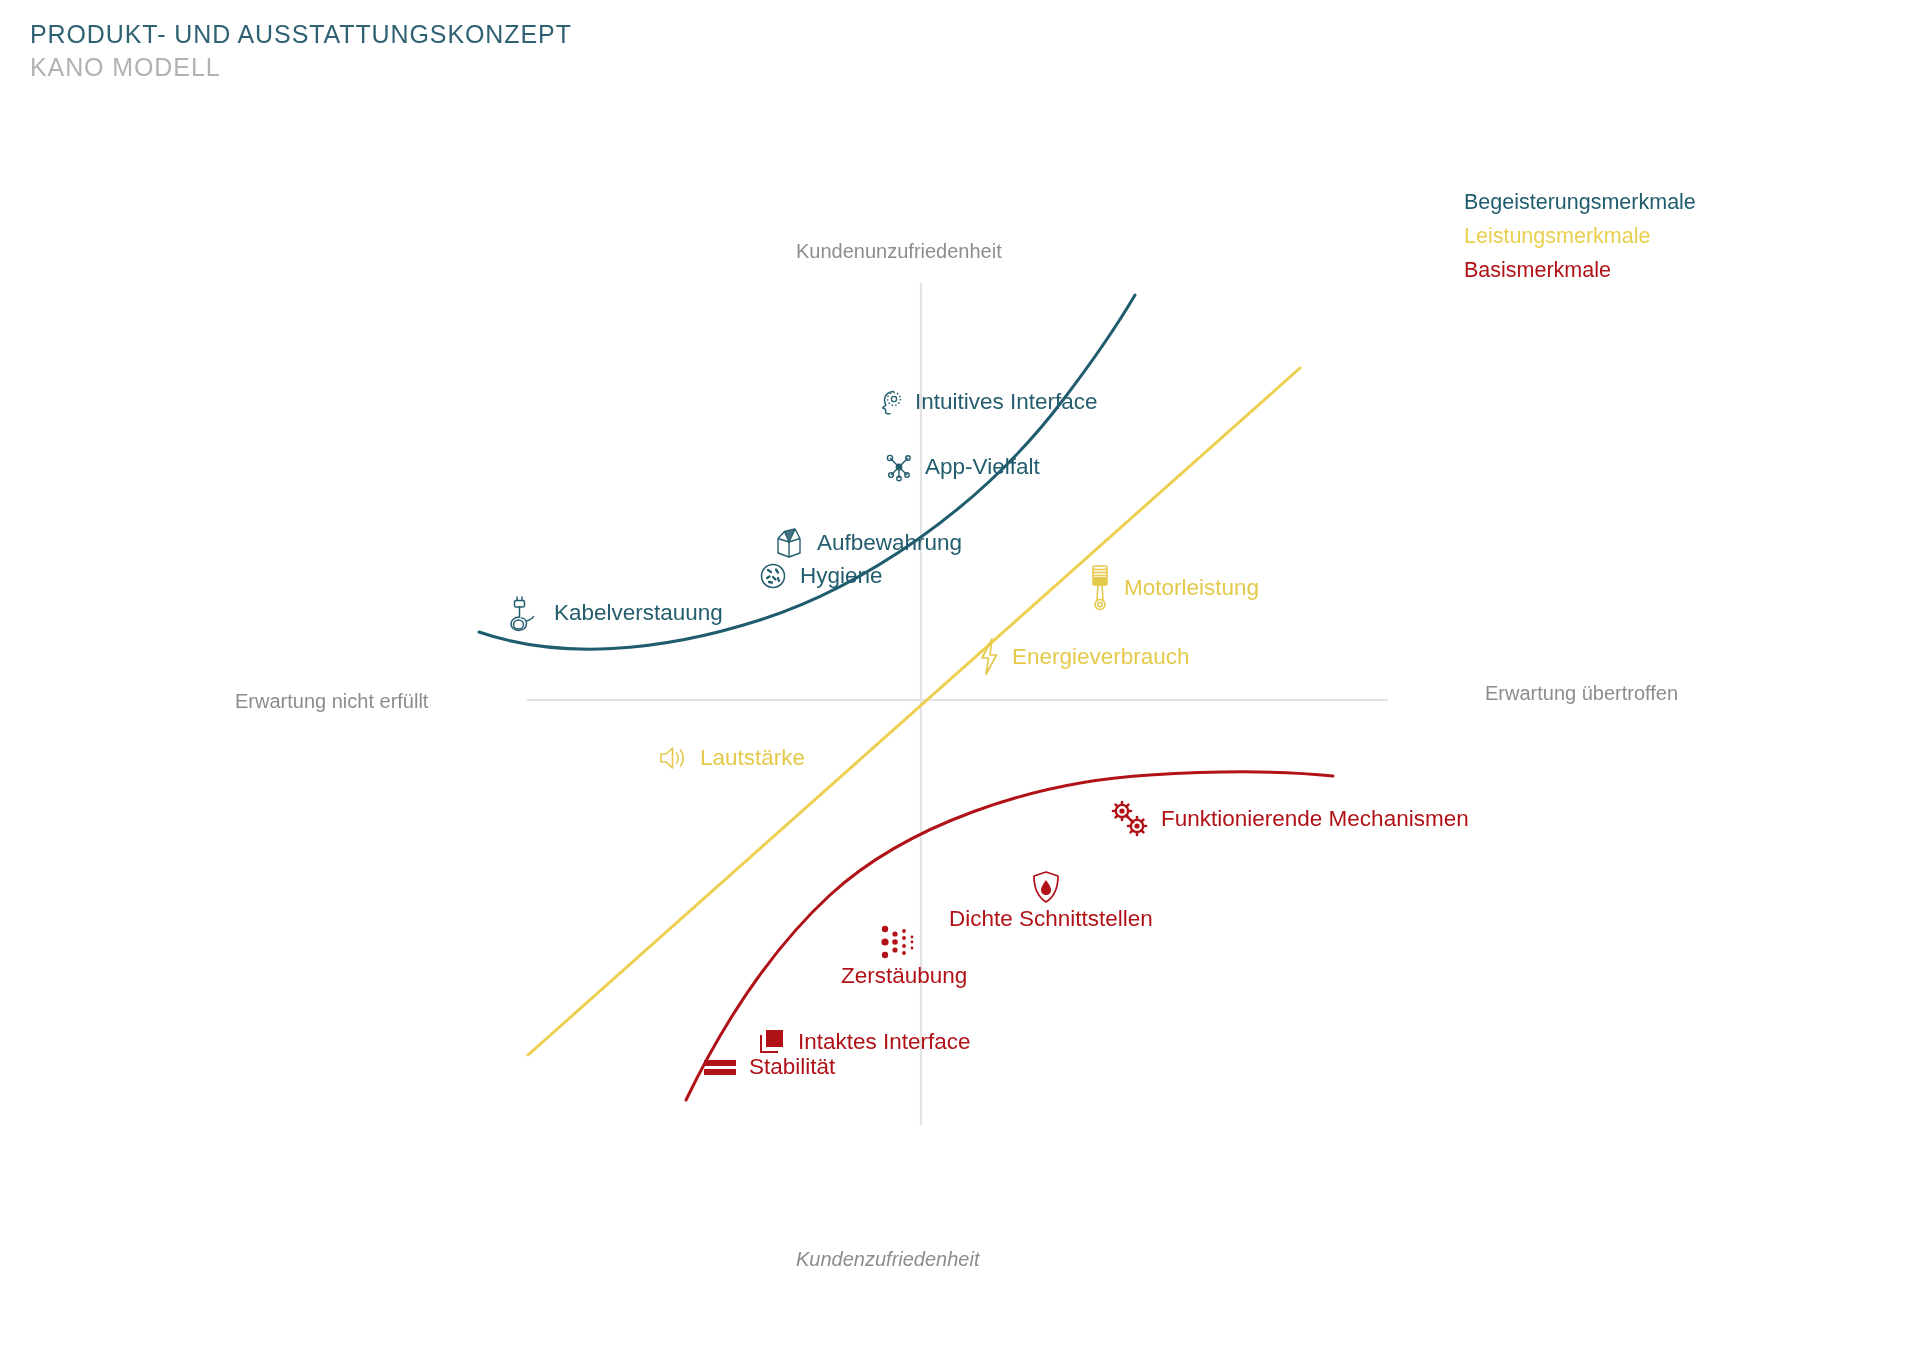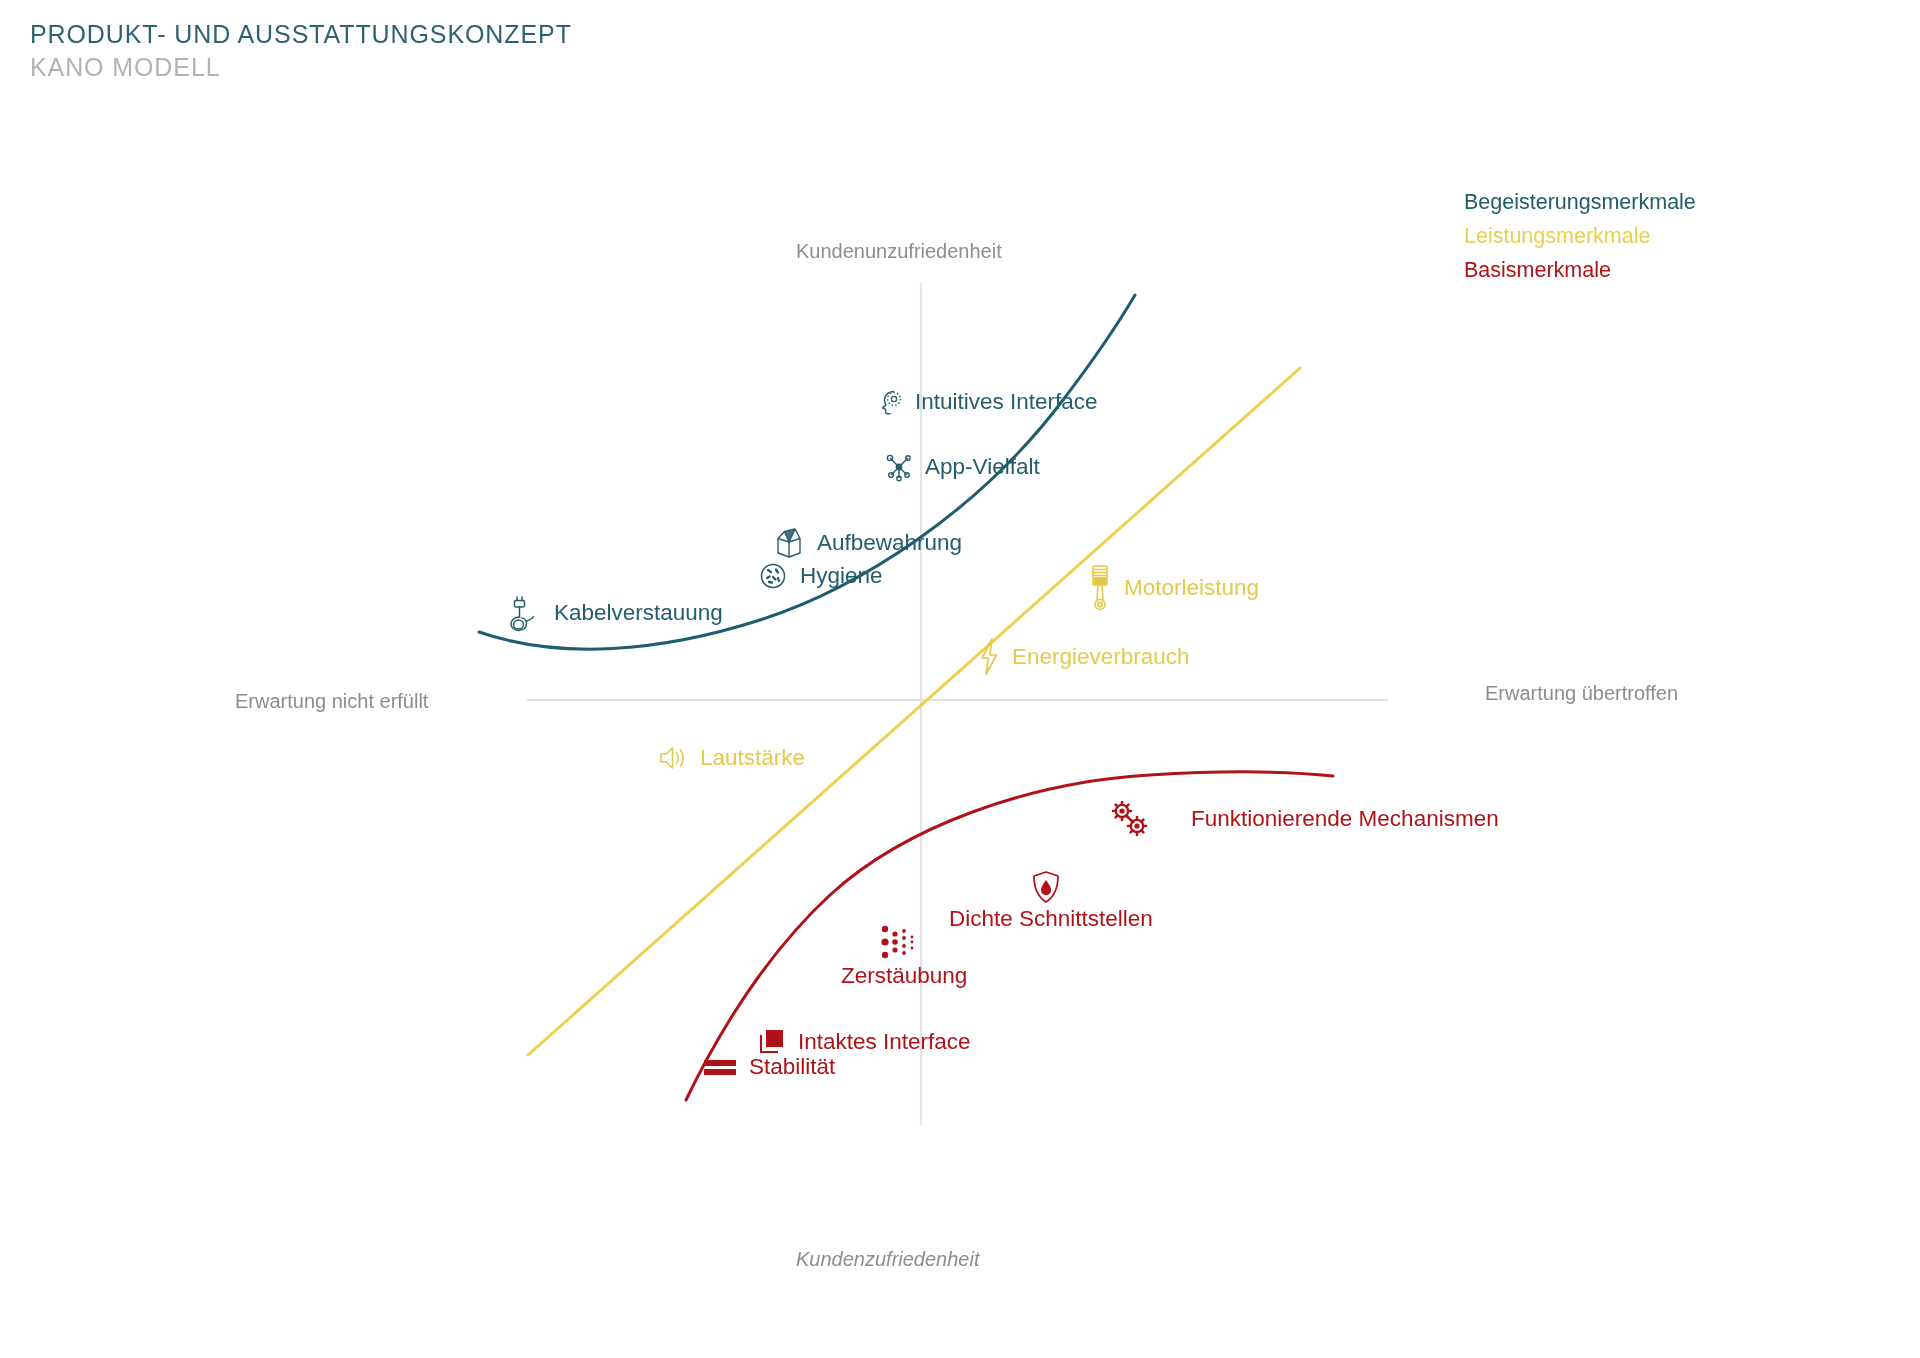--- a/index.html
+++ b/index.html
@@ -202,21 +202,21 @@
         <g fill="none" stroke="#e4c94a" stroke-width="1.6" stroke-linejoin="round" stroke-linecap="round">
           <path d="M6 12 L11 12 L17.5 6 L17.5 26 L11 20 L6 20 Z"></path>
           <path d="M21.5 11 C23.6 13.5 23.6 18.5 21.5 21"></path>
           <path d="M25.5 8 C29 12 29 20 25.5 24"></path>
         </g>
       </svg>
     </span>
     <span class="lbl">Lautstärke</span>
   </div>
 
-  <div class="feat t-red" style="left:1108px;top:797px;gap:30px;">
+  <div class="feat t-red" style="left:1108px;top:797px;">
     <span class="ico">
       <svg width="44" height="44" viewBox="0 0 44 44">
         <g stroke="#b01217" stroke-width="2.2" fill="none">
           <circle cx="14" cy="14" r="6.2"></circle>
           <circle cx="29" cy="29" r="6.2"></circle>
           <line x1="17" y1="18" x2="26" y2="26"></line>
         </g>
         <g stroke="#b01217" stroke-width="2.6" stroke-linecap="round">
           <line x1="14" y1="5" x2="14" y2="8"></line>
             <line x1="14" y1="20" x2="14" y2="23"></line>

